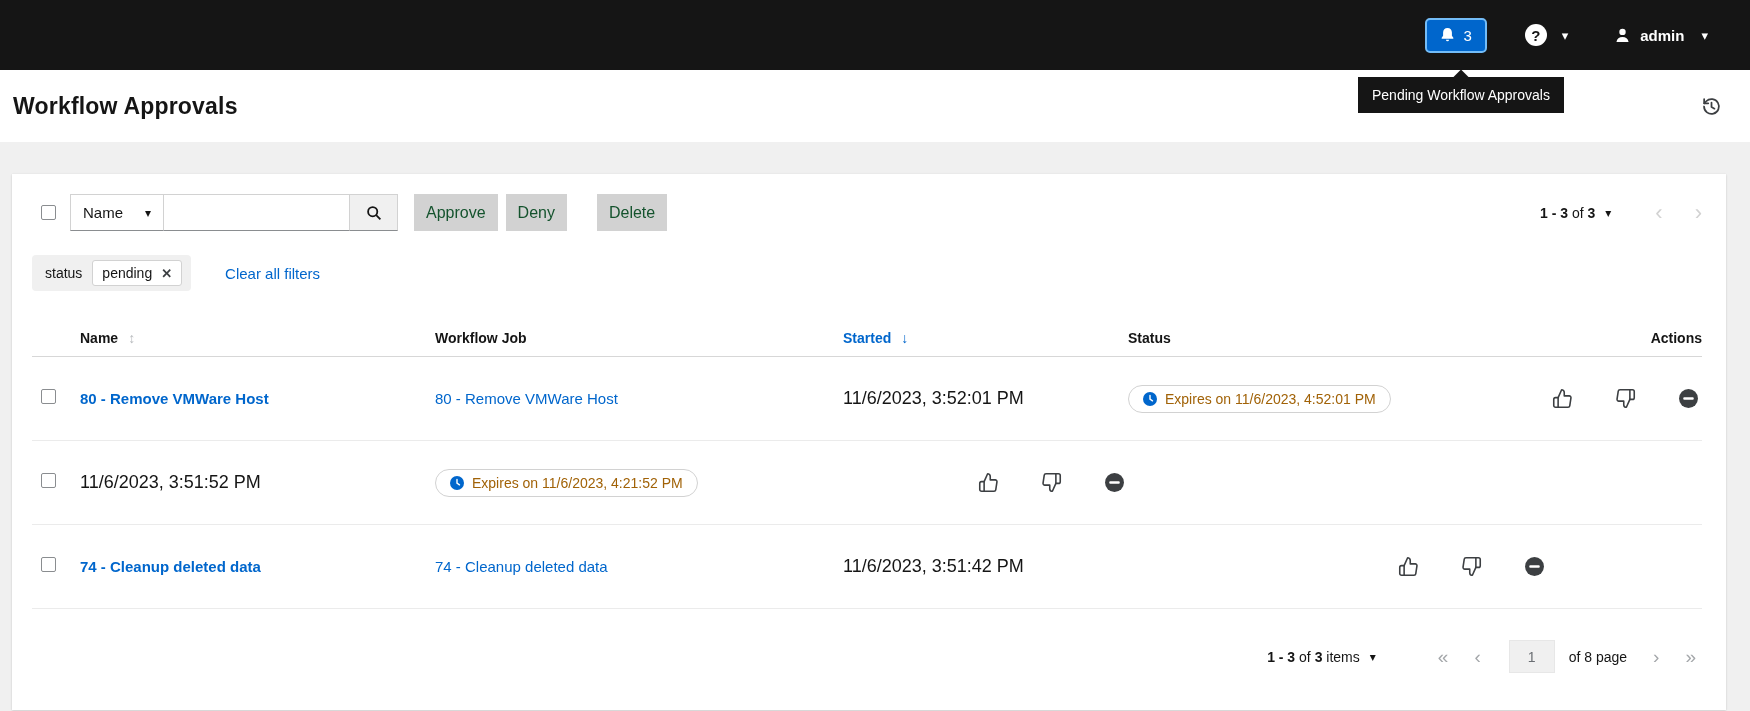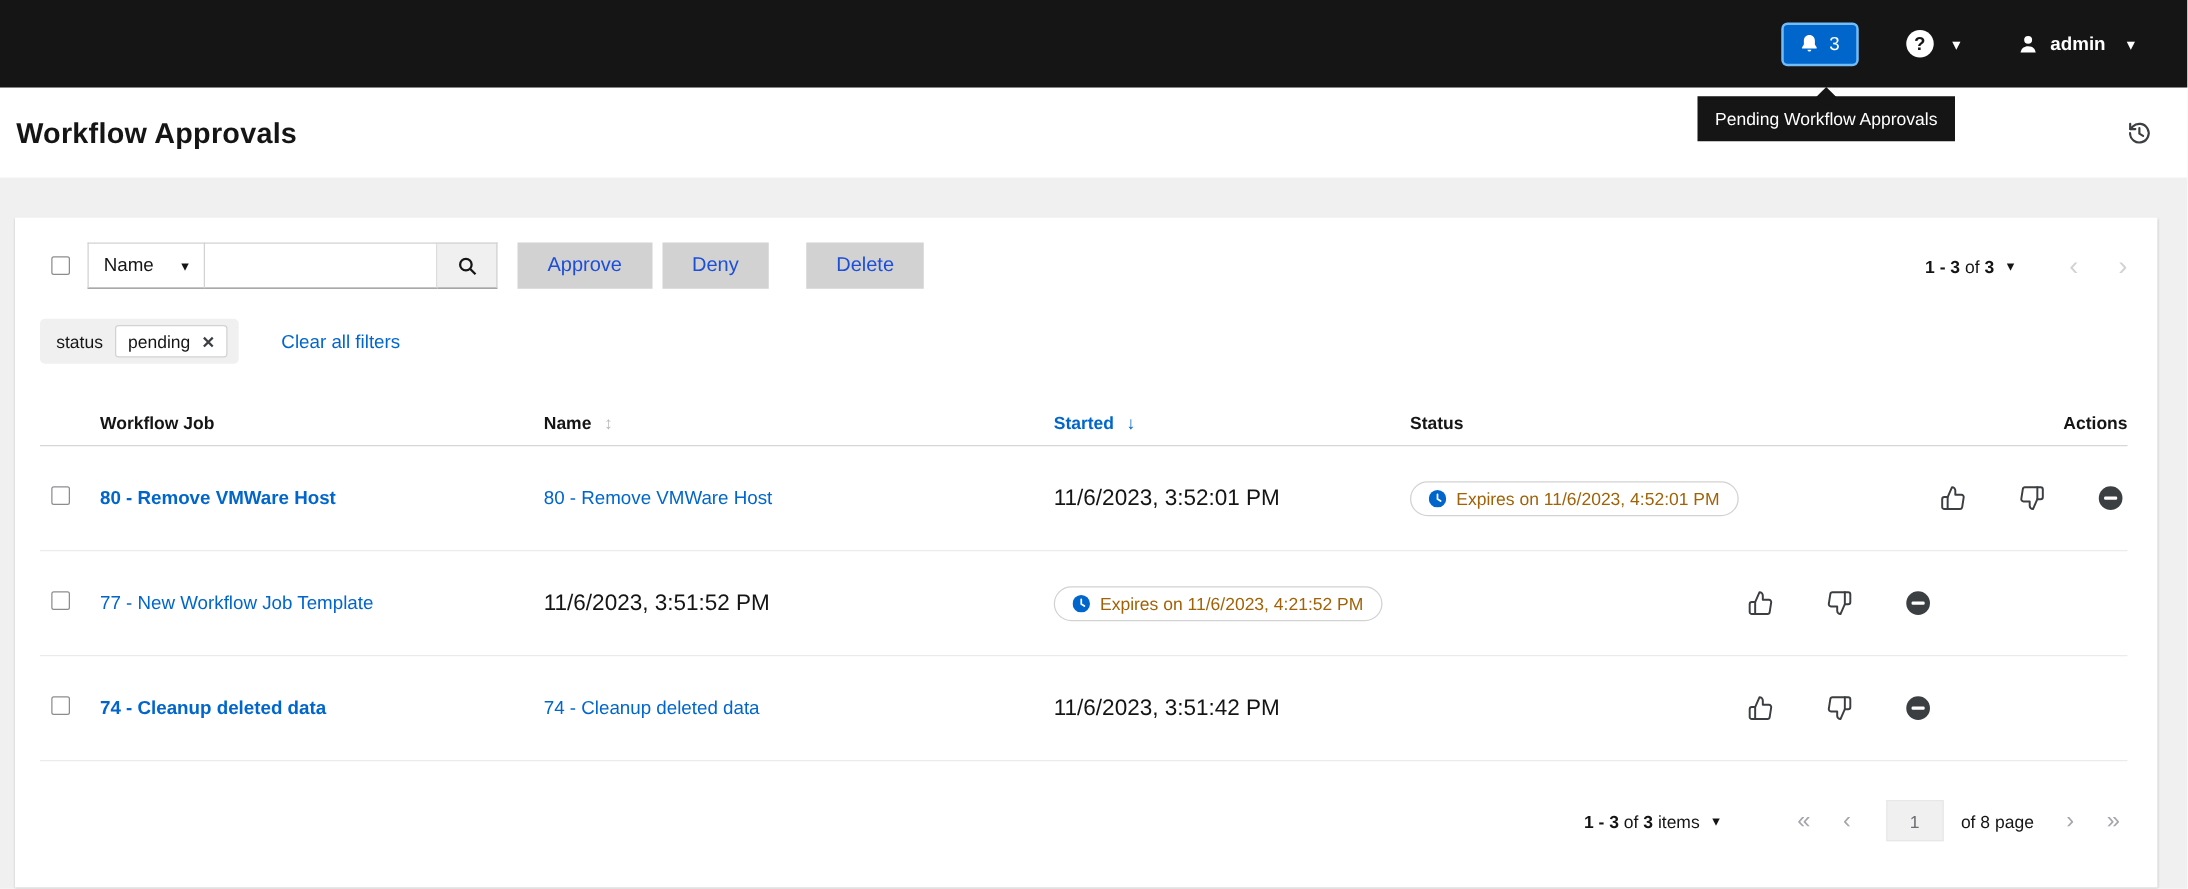--- a/index.html
+++ b/index.html
@@ -31,21 +31,21 @@
   .card { background:#ffffff; box-shadow:0 1px 2px rgba(3,3,3,.12), 0 0 2px rgba(3,3,3,.06); padding:20px 24px 0 20px; min-height:536px; }
 
   
   .toolbar { display:flex; align-items:center; }
   input[type="checkbox"] { appearance:none; -webkit-appearance:none; width:15px; height:15px; border:1px solid #8a8d90; border-radius:2px; background:#fff; cursor:pointer; }
   .toolbar .select-all { margin:0 14px 0 9px; }
   .filter-select { display:flex; align-items:center; justify-content:space-between; width:94px; height:37px; padding:0 12px; background:#fff; border:1px solid #d2d2d2; border-bottom-color:#8a8d90; font-size:15px; cursor:pointer; }
   .filter-select .caret { color:#151515; font-size:12px; }
   .search-input { width:186px; height:37px; border:1px solid #d2d2d2; border-bottom-color:#8a8d90; border-left:none; padding:0 10px; font-size:15px; font-family:"Liberation Sans",sans-serif; }
   .search-btn { width:48px; height:37px; background:#f0f0f0; border:1px solid #d2d2d2; border-left:none; border-bottom-color:#8a8d90; display:flex; align-items:center; justify-content:center; cursor:pointer; }
-  .btn-disabled { height:37px; background:#d2d2d2; color:#1d4ed8; border:none; font-size:16px; font-family:"Liberation Sans",sans-serif; padding:0 24px; cursor:not-allowed;text-align:right; }
+  .btn-disabled { height:37px; background:#d2d2d2; color:#14532d; border:none; font-size:16px; font-family:"Liberation Sans",sans-serif; padding:0 12px; cursor:not-allowed;text-align:right; }
   .btn-approve { margin-left:16px; }
   .btn-deny { margin-left:8px; }
   .btn-delete { margin-left:30px; }
   .toolbar-spacer { flex:1; }
   .pagination-top { display:flex; align-items:center; font-size:14px; }
   .pg-text b { font-weight:700; }
   .pg-caret { font-size:12px; color:#151515; margin-left:10px; }
   .pg-chev { font-size:22px; color:#d2d2d2; line-height:1; background:none; border:none; cursor:default; }
   .pagination-top .pg-chev.first { margin-left:44px; }
   .pagination-top .pg-chev + .pg-chev { margin-left:32px; }
@@ -172,24 +172,24 @@
           <span class="chip-label">pending</span>
           <button class="chip-close">✕</button>
         </span>
       </div>
       <button class="clear-filters">Clear all filters</button>
     </div>
 
     <div class="table">
       <div class="tr thead">
         <div></div>
-        <div class="th">Workflow Job</div>
         <div class="th">
           <span>Name</span><span class="sort-icon">↕</span>
         </div>
+        <div class="th">Workflow Job</div>
         <div class="th th-started">
           <span>Started</span><span class="sort-icon sort-active">↓</span>
         </div>
         <div class="th">Status</div>
         <div class="th th-actions">Actions</div>
       </div>
 
       <div class="tr row">
         <div><input type="checkbox" class="cb" style=""></div>
         <div><a class="cell-name">80 - Remove VMWare Host</a></div>
@@ -229,21 +229,20 @@
                   <circle cx="10" cy="10" r="9" fill="#3c3f42"></circle>
                   <rect x="5" y="8.8" width="10" height="2.4" rx="1" fill="#ffffff"></rect>
                 </svg>
               </span>
             </button>
         </div>
       </div>
 
       <div class="tr row">
         <div><input type="checkbox" class="cb" style=""></div>
-        <div><a class="cell-job">77 - New Workflow Job Template</a></div>
         <div class="cell-started">11/6/2023, 3:51:52 PM</div>
         <div>
           <span class="badge">
             <span style="display:flex;">
                 <svg width="14" height="14" viewBox="0 0 14 14">
                   <circle cx="7" cy="7" r="7" fill="#0066cc"></circle>
                   <path d="M7 3.4v3.8l2.5 1.6" stroke="#ffffff" stroke-width="1.4" fill="none" stroke-linecap="round"></path>
                 </svg>
               </span>
             <span>Expires on 11/6/2023, 4:21:52 PM</span>

